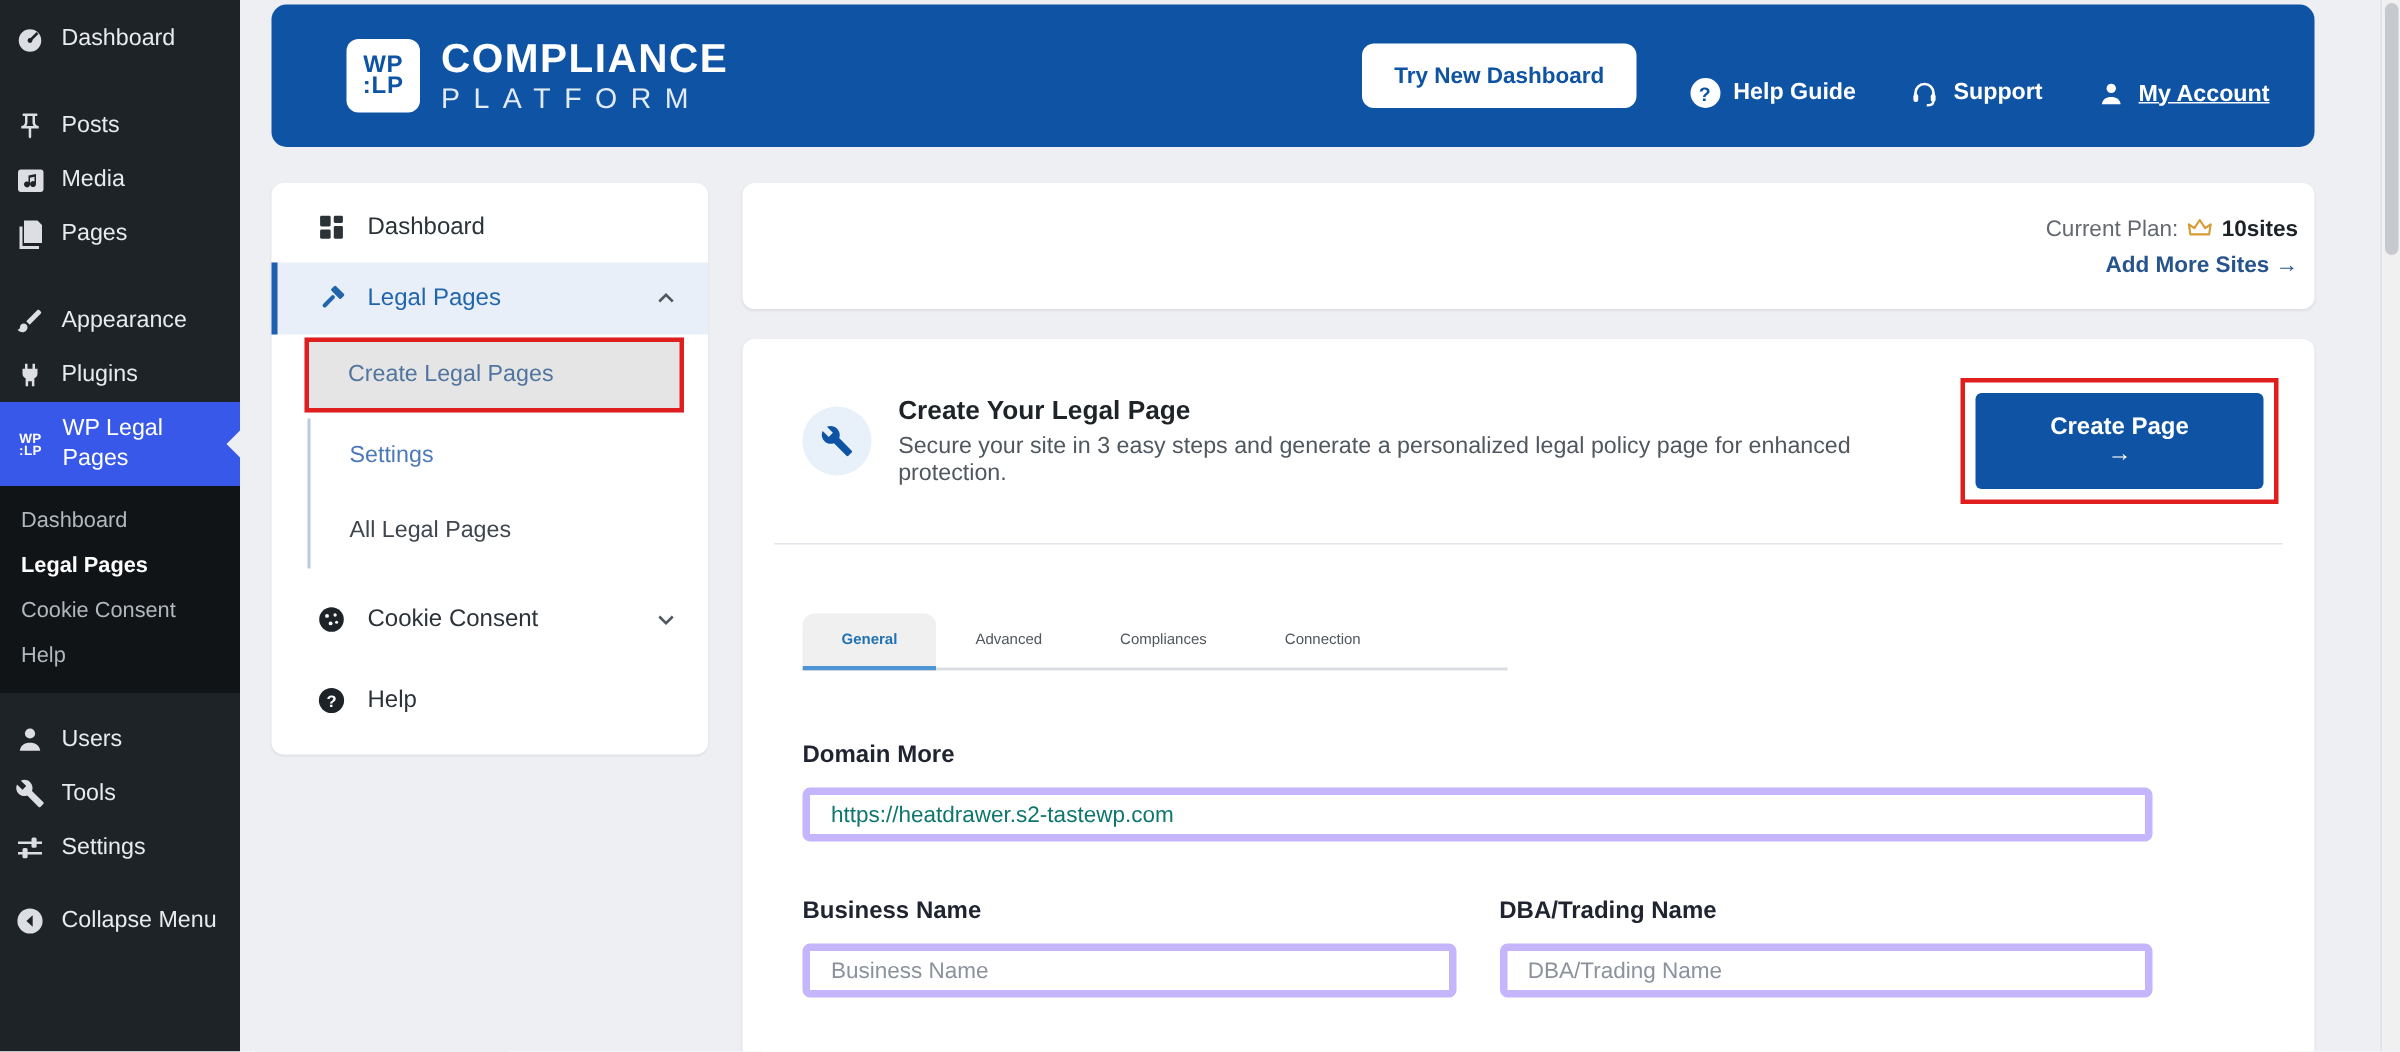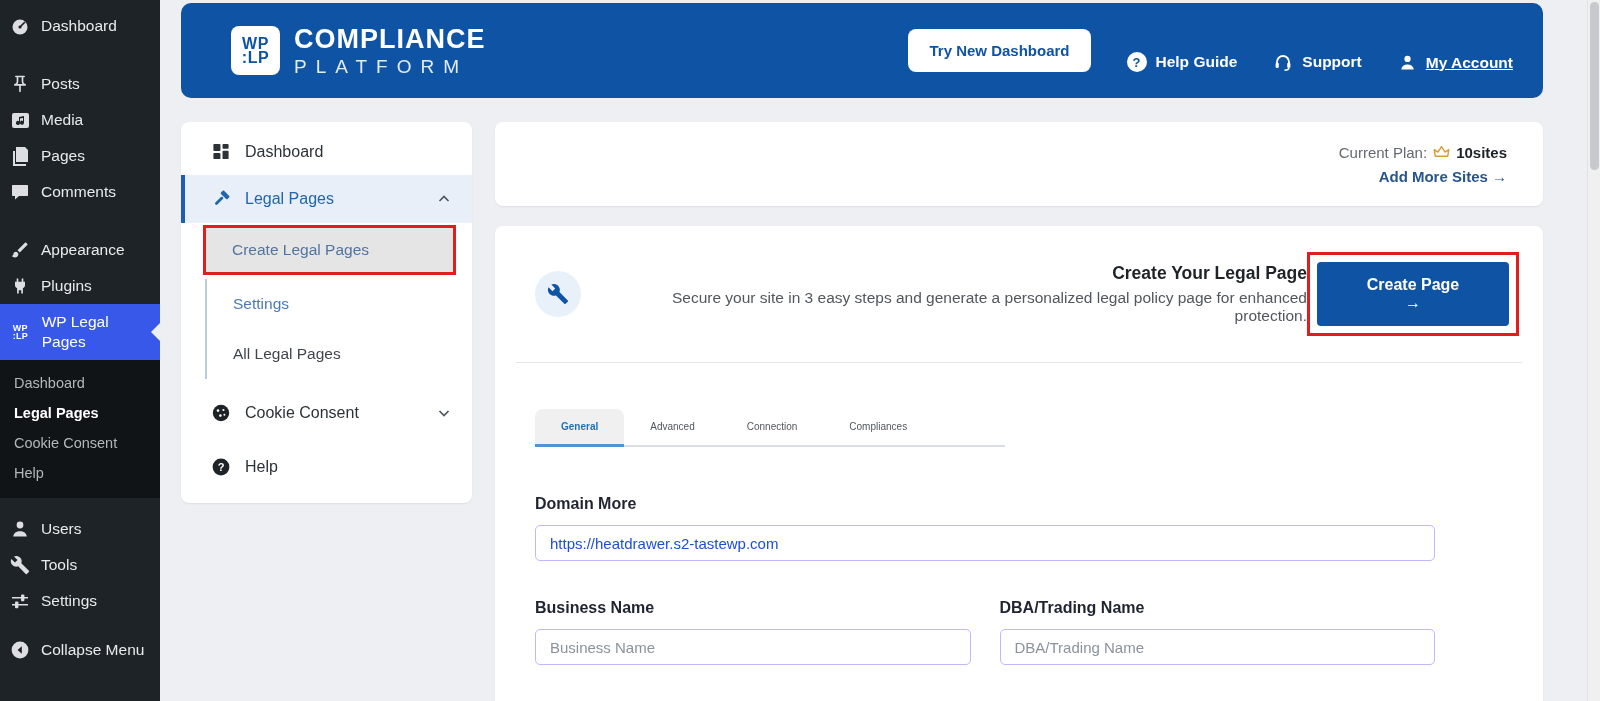--- a/index.html
+++ b/index.html
@@ -46,42 +46,42 @@
   .ps-item svg { flex:0 0 20px; }
   .ps-active { background:#e9eff8; border-left:4px solid #1d5fae; padding-left:26px; color:#2166ac; }
   .ps-chev { margin-left:auto; }
   .red-box-item { margin:2px 16px 4px 22px; border:3px solid #df1f1f; background:#e5e5e5; padding:13px 10px 13px 26px; font-size:15.5px; color:#51759e; cursor:pointer; }
   .ps-submenu { margin-left:24px; border-left:2px solid #b9cbdf; }
   .ps-sub-item { padding:16px 10px 16px 26px; font-size:15.5px; color:#4c79b7; cursor:pointer; }
   .ps-sub-item.muted { color:#40464d; }
 
   
   .right-col { flex:1; }
-  .plan-card { background:#fff; border-radius:8px; box-shadow:0 1px 2px rgba(0,0,0,.07); height:84px; display:flex; flex-direction:column; align-items:flex-end; justify-content:center; padding-right:36px; }
+  .plan-card { background:#fff; border-radius:8px; box-shadow:0 1px 2px rgba(0,0,0,.07); height:84px; display:flex; flex-direction:column; align-items:flex-end; justify-content:center; padding-right:11px; }
   .plan-line { display:flex; align-items:center; gap:6px; font-size:15px; color:#646970; }
   .plan-name { font-weight:bold; color:#1d2327; }
   .add-sites { margin-top:7px; font-size:15px; font-weight:bold; color:#27548d; cursor:pointer; }
 
   .main-card { background:#fff; border-radius:8px; box-shadow:0 1px 2px rgba(0,0,0,.07); margin-top:20px; padding:26px 40px 60px 40px; min-height:480px; }
   .cyl-row { display:flex; align-items:center; }
   .wrench-circle { width:46px; height:46px; border-radius:50%; background:#e8f0fa; display:flex; align-items:center; justify-content:center; }
-  .cyl-text { margin-left:18px;text-align:right; }
+  .cyl-text { margin-left:18px; }
   .cyl-title { font-size:17.5px; font-weight:bold; color:#1d2327; }
   .cyl-sub { font-size:15.5px; color:#50575e; margin-top:5px; }
   .red-wrap { margin-left:auto; margin-right:-16px; border:3px solid #e01e1e; padding:7px; }
   .btn-create { background:#0f54a4; color:#fff; font-weight:bold; font-size:16px; border:none; border-radius:4px; padding:14px 40px; cursor:pointer; font-family:inherit; }
   .divider { border:none; border-top:1px solid #e2e5e9; margin:26px -19px 0 -19px; }
 
   .tabs { margin-top:46px; width:470px; display:flex; border-bottom:2px solid #dadde1; }
   .tab { padding:12px 26px; font-size:10px; color:#50575e; cursor:pointer; }
   .tab.active { background:#f0f0f1; border-radius:8px 8px 0 0; color:#2271b1; font-weight:bold; border-bottom:3px solid #4f94d4; margin-bottom:-2px; }
 
   .form-wrap { margin-top:48px; width:900px; }
   .f-label { display:block; font-size:16px; font-weight:bold; color:#1f2430; margin-bottom:12px; }
-  .f-input { width:100%; height:36px; border:1px solid #c4b5fd; border-radius:5px; padding:0 14px; font-size:15px; color:#1d4ed8; font-family:inherit; background:#fff; }
+  .f-input { width:100%; height:36px; border:5px solid #c4b5fd; border-radius:5px; padding:0 14px; font-size:15px; color:#0f766e; font-family:inherit; background:#fff; }
   .f-input::placeholder { color:#8b929b; }
   .two-col { display:grid; grid-template-columns:1fr 1fr; column-gap:29px; margin-top:38px; }
   .bottom-labels { margin-top:40px; }
 </style>
 </head>
 <body>
 
 <nav class="admin-menu">
   <div class="am-item" style="margin-top:8px;">
     <svg class="am-icon" viewBox="0 0 20 20">
@@ -101,26 +101,20 @@
     <svg class="am-icon" viewBox="0 0 20 20">
         <path fill-rule="evenodd" d="M4 3h13a2 2 0 012 2v11a2 2 0 01-2 2H4a2 2 0 01-2-2V5a2 2 0 012-2zm10 3l-5 1v4.2a2 2 0 101 1.8V8.5l3-.6V11a2 2 0 101 1.8V6z"></path>
       </svg>
     <span>Media</span>
   </div>
   <div class="am-item">
     <svg class="am-icon" viewBox="0 0 20 20">
         <path d="M6 1h9l3 3v12H6V1zM3 5h2v13h11v2H3V5z"></path>
       </svg>
     <span>Pages</span>
-  </div>
-  <div class="am-item">
-    <svg class="am-icon" viewBox="0 0 20 20">
-        <path d="M3 3h14c.6 0 1 .4 1 1v9c0 .6-.4 1-1 1h-8l-4 3.5V14H3c-.6 0-1-.4-1-1V4c0-.6.4-1 1-1z"></path>
-      </svg>
-    <span>Comments</span>
   </div>
   <div class="am-item gap-s">
     <svg class="am-icon" viewBox="0 0 24 24">
         <path d="M7 14c-1.66 0-3 1.34-3 3 0 1.31-1.16 2-2 2 .92 1.22 2.49 2 4 2 2.21 0 4-1.79 4-4 0-1.66-1.34-3-3-3zm13.71-9.37l-1.34-1.34c-.39-.39-1.02-.39-1.41 0L9 12.25 11.75 15l8.96-8.96c.39-.39.39-1.02 0-1.41z"></path>
       </svg>
     <span>Appearance</span>
   </div>
   <div class="am-item">
     <svg class="am-icon" viewBox="0 0 24 24">
         <path d="M16 7V3h-2v4h-4V3H8v4H6v4c0 1.5 1 3 2.5 3.5V21h2v-4h3v4h2v-6.5C17 14 18 12.5 18 11V7h-2z"></path>
@@ -289,22 +283,22 @@
               <span>Create Page</span>
               <span>→</span>
             </button>
           </div>
         </div>
         <hr class="divider">
 
         <div class="tabs">
           <div class="tab active">General</div>
           <div class="tab">Advanced</div>
+          <div class="tab">Compliances</div>
           <div class="tab">Connection</div>
-          <div class="tab">Compliances</div>
         </div>
 
         <div class="form-wrap">
           <label class="f-label">Domain More</label>
           <input class="f-input" value="https://heatdrawer.s2-tastewp.com" style="">
 
           <div class="two-col">
             <div>
               <label class="f-label">Business Name</label>
               <input class="f-input" placeholder="Business Name" style="">

